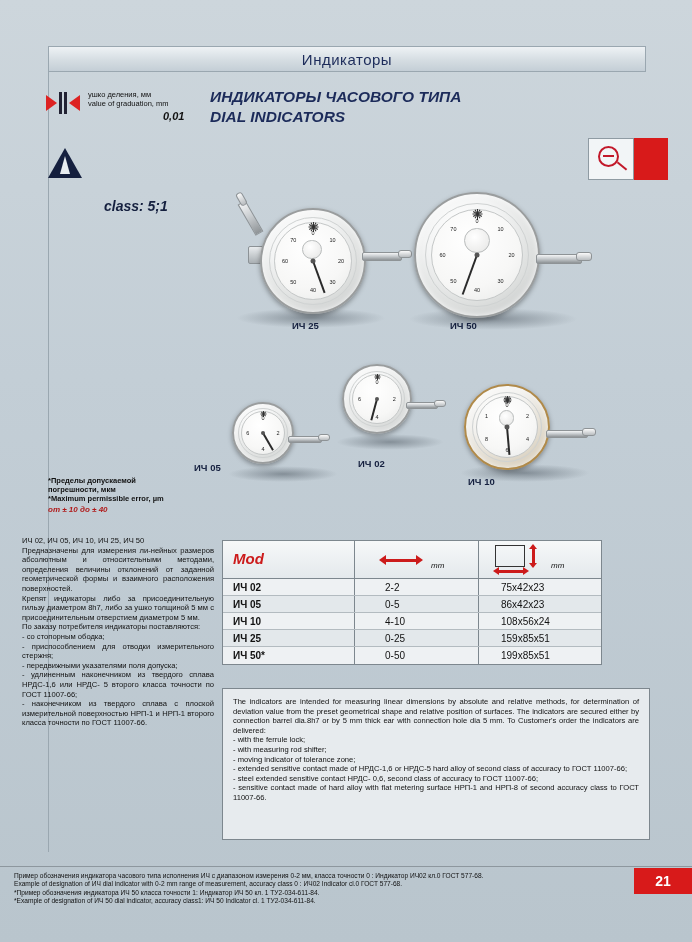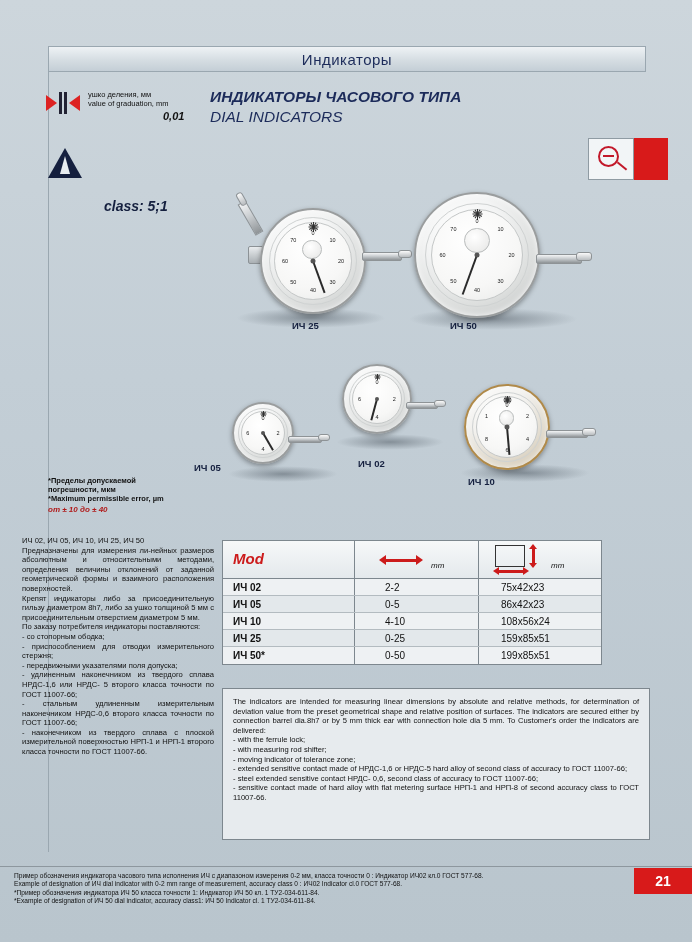--- a/index.html
+++ b/index.html
@@ -36,21 +36,21 @@
     position:absolute; left:48px; top:72px; width:1px; height:780px;
     background:#9aa7b0;
   }
   
   .t-ru {
     position:absolute; left:210px; top:88px;
     font-size:15.5px; font-weight:bold; font-style:italic; color:#1c2b5a;
   }
   .t-en {
     position:absolute; left:210px; top:108px;
-    font-size:15.5px; font-weight:normal; font-style:italic; color:#1c2b5a;
+    font-size:15.5px; font-weight:bold; font-style:italic; color:#1c2b5a;
   }
   
   .grad-icon { position:absolute; left:46px; top:92px; width:34px; height:22px; }
   .grad-icon .tri { position:absolute; top:3px; width:0;height:0; }
   .grad-icon .lt { left:0; border-top:8px solid transparent;border-bottom:8px solid transparent;border-left:11px solid #d22; }
   .grad-icon .rt { left:23px; border-top:8px solid transparent;border-bottom:8px solid transparent;border-right:11px solid #d22; }
   .grad-icon .bar { position:absolute; left:13px; top:0; width:3px; height:22px; background:#223; }
   .grad-icon .bar2 { position:absolute; left:18px; top:0; width:3px; height:22px; background:#223; }
   .grad-txt-ru { position:absolute; left:88px; top:90px; font-size:7.5px; color:#111; }
   .grad-txt-en { position:absolute; left:88px; top:99px; font-size:7.5px; color:#111; }
@@ -419,21 +419,20 @@
 
   <div class="ltext">
     <p>ИЧ 02, ИЧ 05, ИЧ 10, ИЧ 25, ИЧ 50</p>
     <p>Предназначены для измерения ли-нейных размеров абсолютным и относительными методами, определения величины отклонений от заданной геометрической формы и взаимного расположения поверхностей.</p>
     <p>Крепят индикаторы либо за присоединительную гильзу  диаметром 8h7, либо за ушко толщиной 5 мм с присоединительным отверстием диаметром 5 мм.</p>
     <p>По заказу потребителя индикаторы поставляются:</p>
     <p>- со стопорным ободка;</p>
     <p>- приспособлением для отводки измерительного стержня;</p>
     <p>-  передвижными указателями поля допуска;</p>
     <p>- удлиненным наконечником из твердого сплава НРДС-1,6 или НРДС- 5 второго класса точности по ГОСТ 11007-66;</p>
-    <p>- стальным удлиненным измерительным наконечником НРДС-0,6 второго класса точности по ГОСТ 11007-66;</p>
     <p>- наконечником из твердого сплава с плоской измерительной поверхностью НРП-1 и НРП-1 второго класса точности по ГОСТ 11007-66.</p>
   </div>
 
   <div class="tbl">
     <div class="thead">
       <div class="c1">
         <span class="mod-word">Mod</span>
       </div>
       <div class="c2">
         <span class="harrow">

